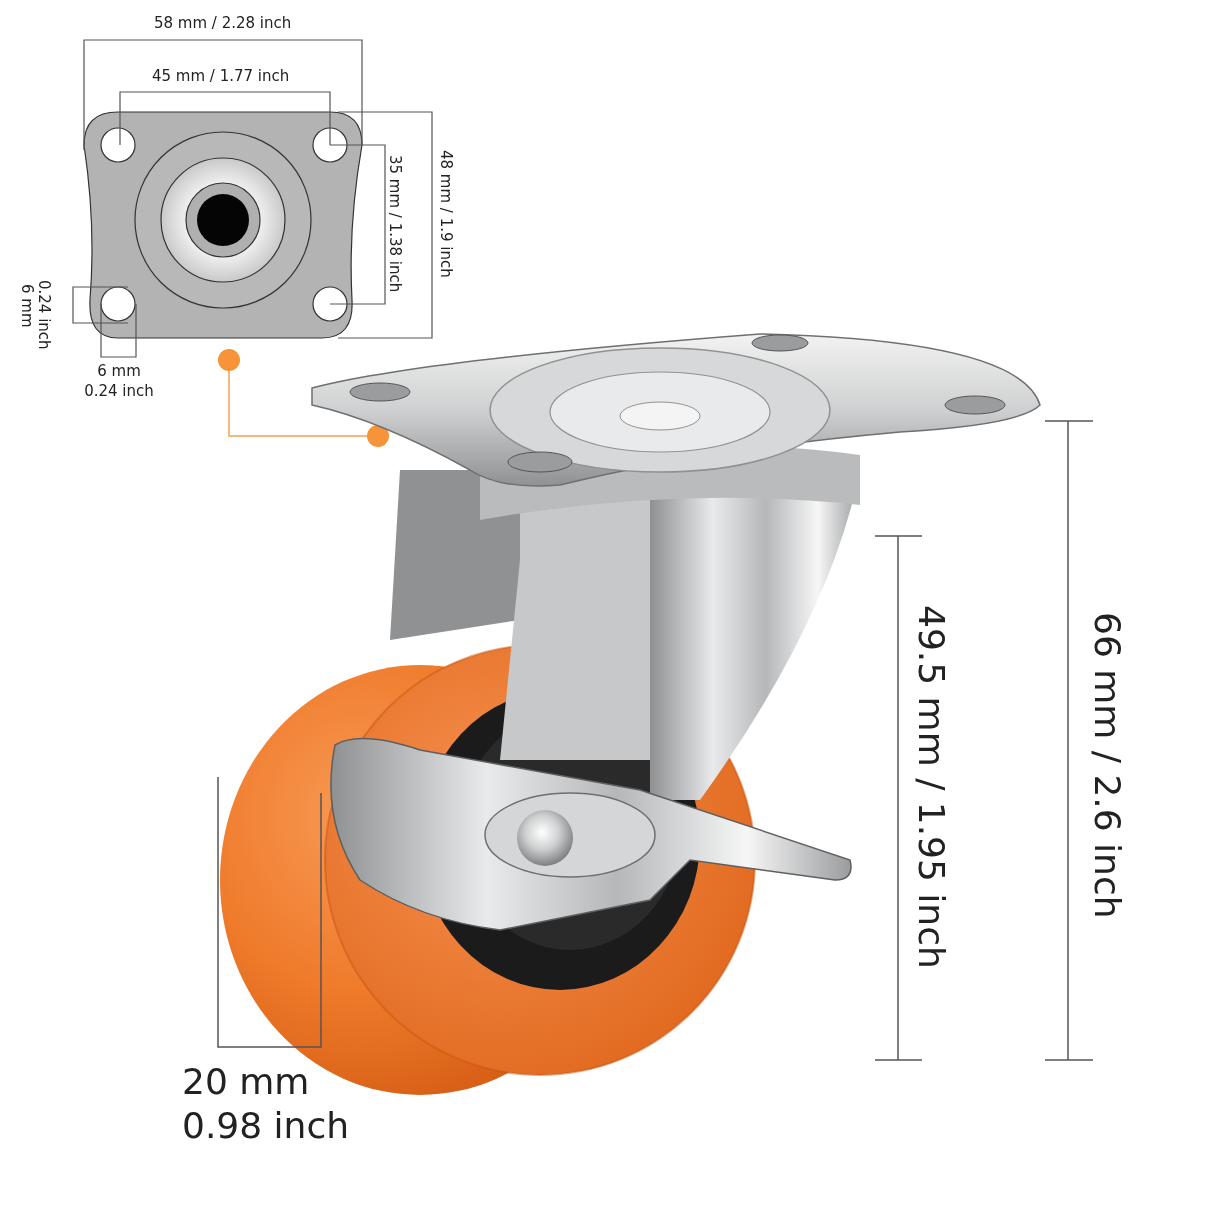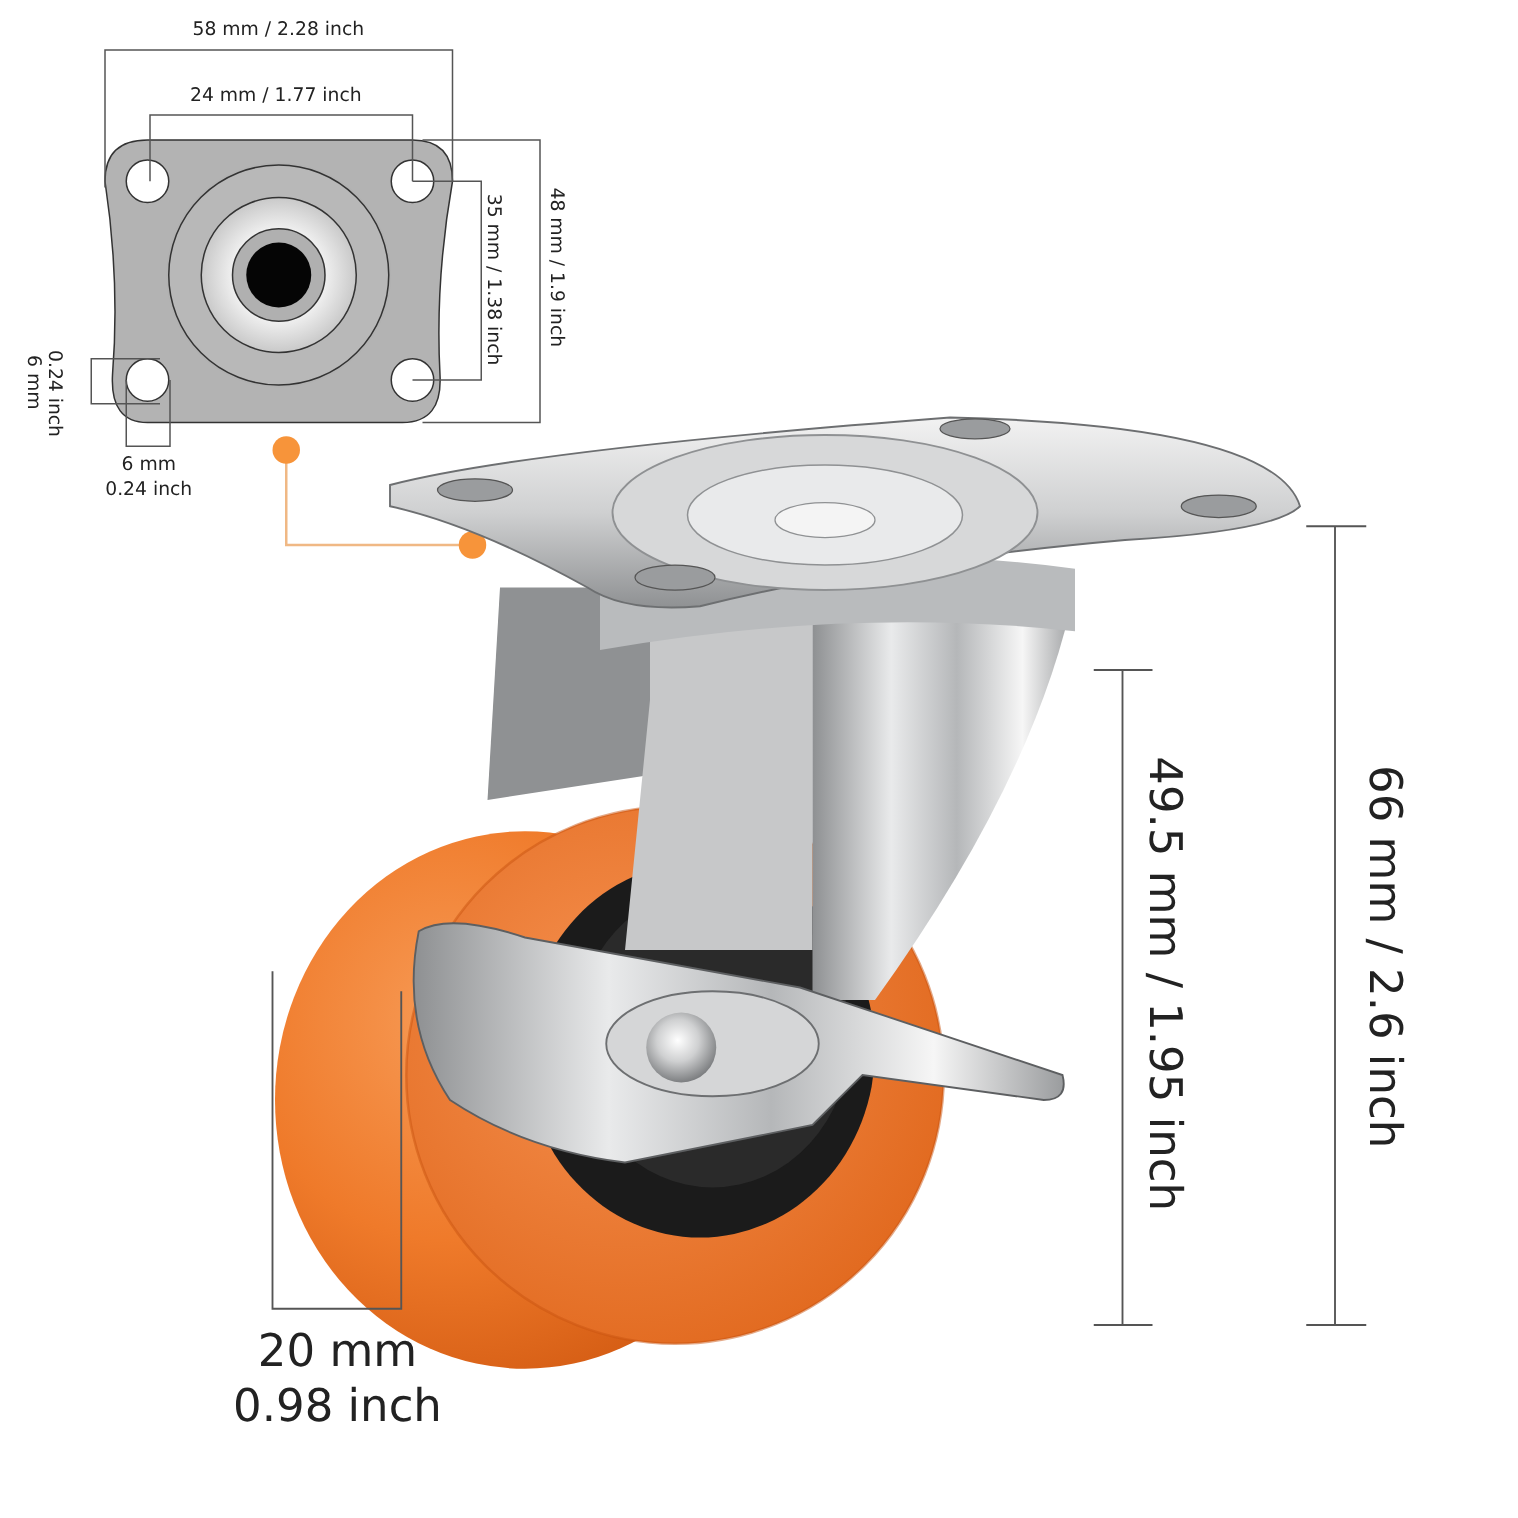--- a/index.html
+++ b/index.html
@@ -130,35 +130,35 @@
       <line x1="898" y1="536" x2="898" y2="1060"></line>
       <line x1="875" y1="1060" x2="922" y2="1060"></line>
 
       <line x1="1045" y1="421" x2="1093" y2="421"></line>
       <line x1="1068" y1="421" x2="1068" y2="1060"></line>
       <line x1="1045" y1="1060" x2="1093" y2="1060"></line>
     </g>
   </svg>
 
   <div class="lbl small" style="left:154px;top:14px;">58 mm / 2.28 inch</div>
-  <div class="lbl small" style="left:152px;top:67px;">24 mm / 1.77 inch</div>
+  <div class="lbl small" style="left:152px;top:67px;">45 mm / 1.77 inch</div>
 
   <div class="lbl small vert" style="left:404px;top:155px;">35 mm / 1.38 inch</div>
   <div class="lbl small vert" style="left:455px;top:150px;">48 mm / 1.9 inch</div>
 
   <div class="lbl small vert" style="left:52px;top:280px;line-height:17px;">
     <span style="display:block">0.24 inch</span>
     <span style="display:block;padding-left:4px">6 mm</span>
   </div>
 
   <div class="lbl small" style="left:80px;top:361px;text-align:center;width:78px;line-height:20px;">
     <div>6 mm</div>
     <div>0.24 inch</div>
   </div>
 
-  <div class="lbl big" style="left:182px;top:1060px;width:176px;text-align:center;line-height:44px;">
+  <div class="lbl big" style="left:182px;top:1060px;width:176px;line-height:44px;">
     <div>20 mm</div>
     <div>0.98 inch</div>
   </div>
 
   <div class="lbl big vert" style="left:952px;top:605px;">49.5 mm / 1.95 inch</div>
   <div class="lbl big vert" style="left:1128px;top:612px;">66 mm / 2.6 inch</div>
 </div>
 
 </body></html>

